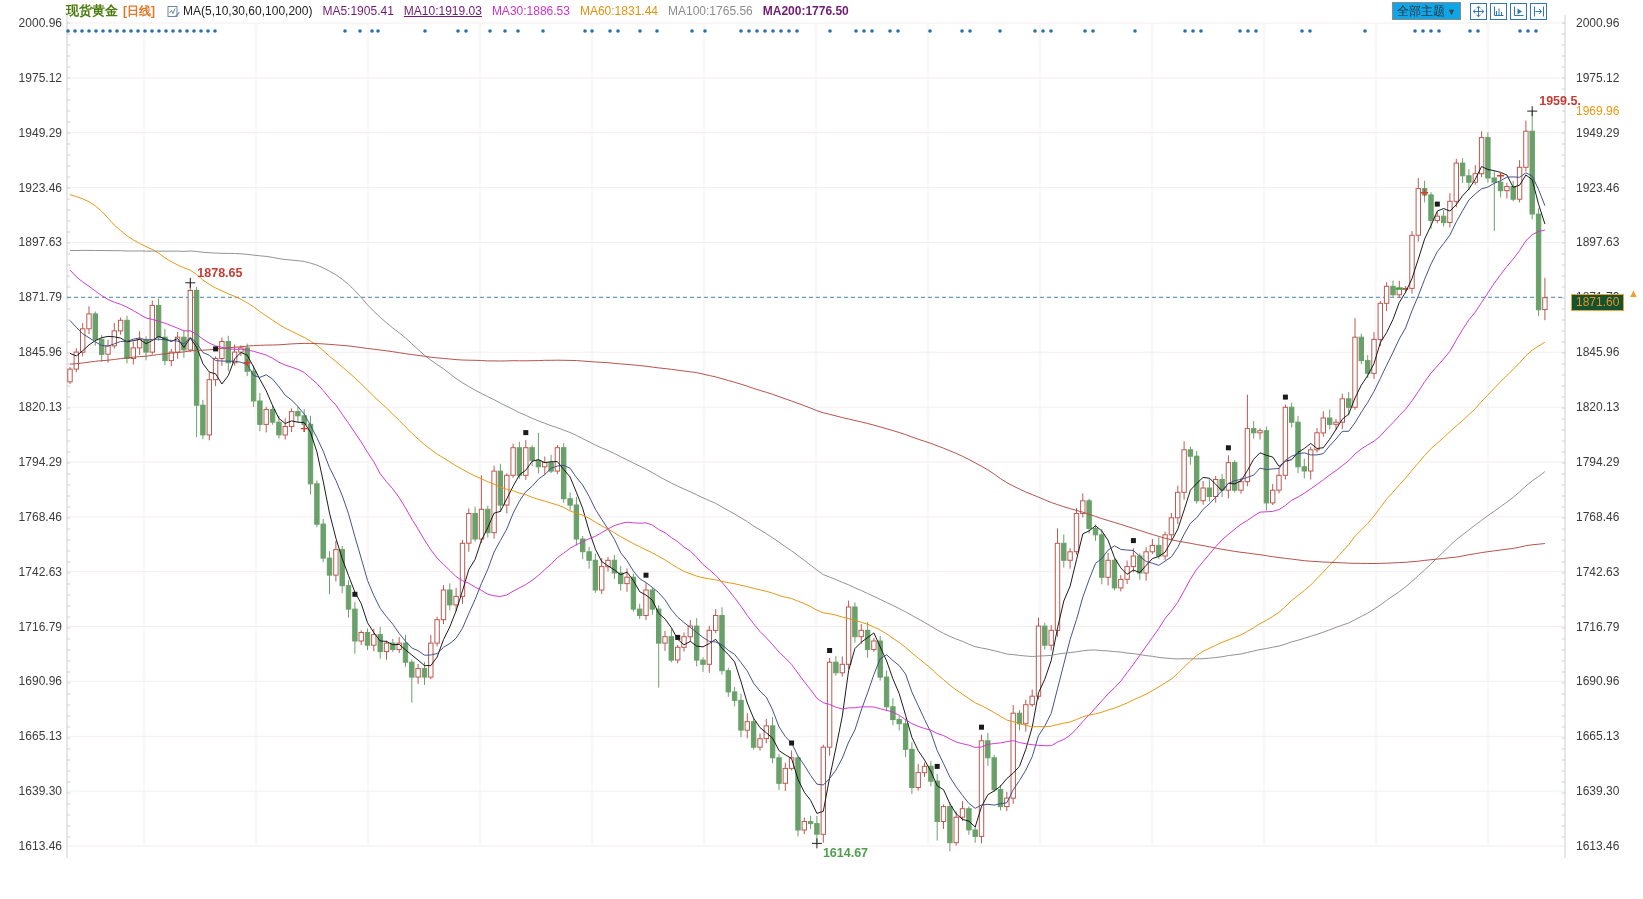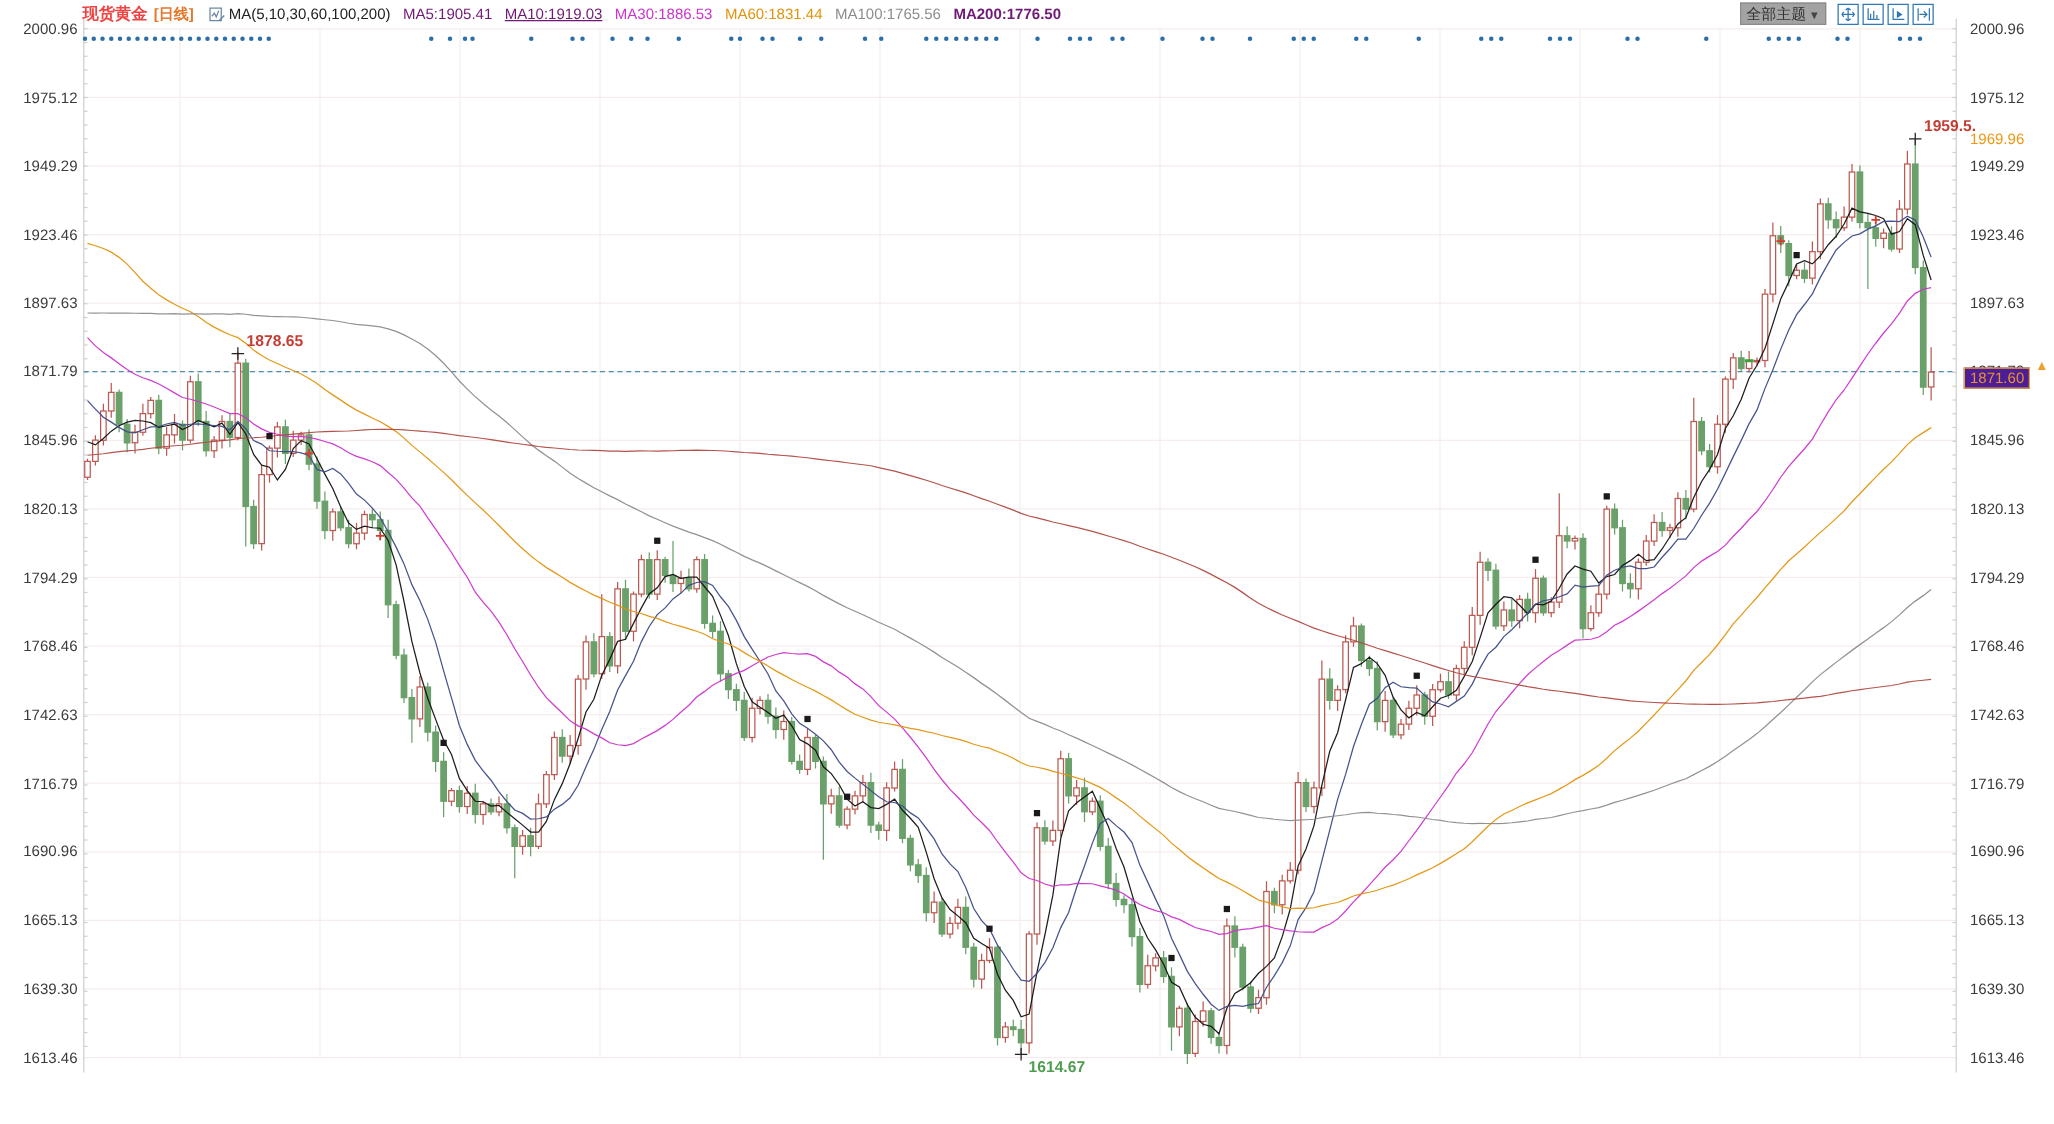--- a/index.html
+++ b/index.html
@@ -3,36 +3,36 @@
 <meta charset="utf-8">
 <style>
   html,body{margin:0;padding:0;}
   body{
     width:1643px;height:899px;position:relative;overflow:hidden;background:#ffffff;
     font-family:"Liberation Sans", sans-serif;
   }
   #chart-layer{position:absolute;left:0;top:0;width:1643px;height:899px;}
   
   #header{position:absolute;left:0;top:0;width:1643px;height:22px;z-index:5;font-size:12px;display:flex;align-items:center;}
-  #title{font-weight:bold;color:#ef4444;font-size:13px;margin-left:66px;}
+  #title{font-weight:bold;color:#4d7c0f;font-size:13px;margin-left:66px;}
   #period{color:#e5772a;font-weight:bold;margin-left:5px;}
   #ind-icon{margin-left:12px;display:inline-flex;align-items:center;}
   #ma-group{color:#222;margin-left:3px;}
   .ma-item{margin-left:10px;white-space:nowrap;}
   #controls{position:absolute;right:96px;top:2px;display:flex;align-items:center;z-index:6;}
-  #theme-btn{border:1px solid #8a8a8a;color:#333;font-size:12px;padding:0 4px;height:16px;line-height:16px;background:#a3a3a3;cursor:pointer;margin-right:6px;white-space:nowrap;}
+  #theme-btn{border:1px solid #8a8a8a;color:#333;font-size:12px;padding:0 4px;height:16px;line-height:16px;background:#0ea5e9;cursor:pointer;margin-right:6px;white-space:nowrap;}
   #theme-btn .caret{font-size:9px;color:#444;margin-left:2px;}
   .tbtn{width:15px;height:15px;border:1px solid #2f77b5;background:#fff;margin-left:3px;display:inline-flex;align-items:center;justify-content:center;cursor:pointer;}
   .tbtn svg{display:block;}
   
   .axlab{position:absolute;font-size:12px;color:#3b3b3b;height:16px;line-height:16px;}
   .axlab.left{left:4px;width:58px;text-align:right;}
   .axlab.right{left:1576px;width:70px;text-align:left;}
   #hi-marker{position:absolute;left:1576px;color:#f0960f;font-size:12px;z-index:4;}
-  #cur-price-box{position:absolute;left:1571px;border:1px solid #e8a33d;color:#e8922e;font-size:12px;padding:0 4px;height:15px;line-height:15px;background:#4c1d95;z-index:4;}
+  #cur-price-box{position:absolute;left:1571px;border:1px solid #e8a33d;color:#e8922e;font-size:12px;padding:0 4px;height:15px;line-height:15px;background:#14532d;z-index:4;}
   #alert-arrow{position:absolute;left:1628px;color:#f0a030;font-size:11px;z-index:4;}
 </style>
 </head>
 <body>
 
 <div id="chart-layer"><svg width="1643" height="899" viewBox="0 0 1643 899" xmlns="http://www.w3.org/2000/svg">
       <line x1="67" y1="23.0" x2="1565" y2="23.0" stroke="#f5eded" stroke-width="1"></line>
       <line x1="67" y1="77.9" x2="1565" y2="77.9" stroke="#f5eded" stroke-width="1"></line>
       <line x1="67" y1="132.7" x2="1565" y2="132.7" stroke="#f5eded" stroke-width="1"></line>
       <line x1="67" y1="187.6" x2="1565" y2="187.6" stroke="#f5eded" stroke-width="1"></line>

